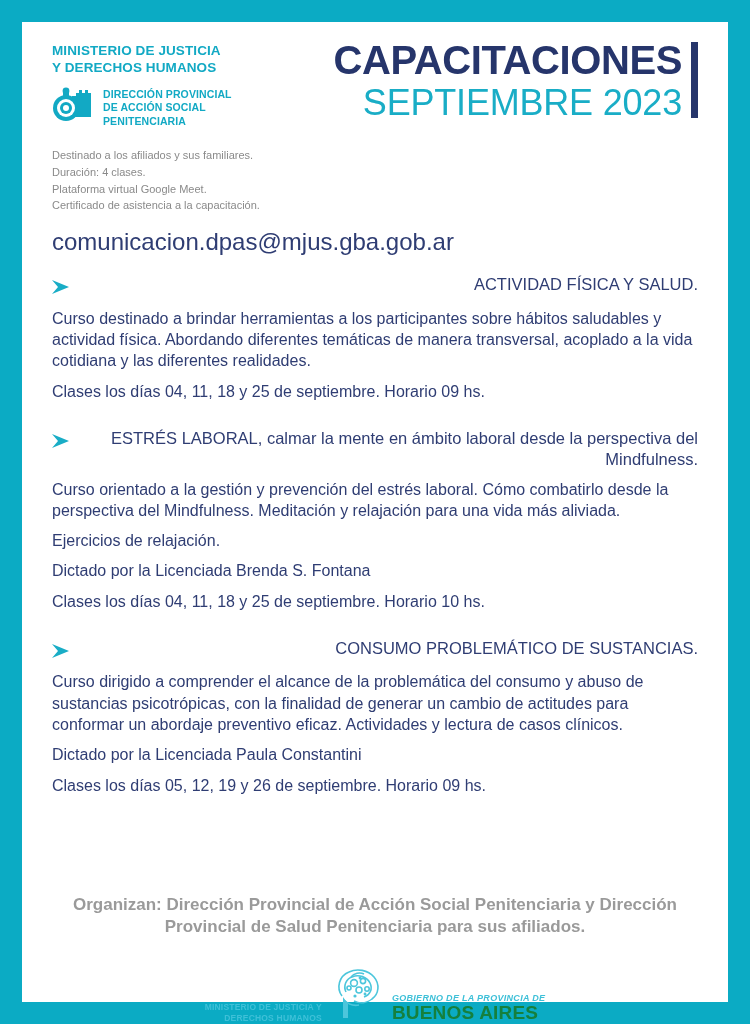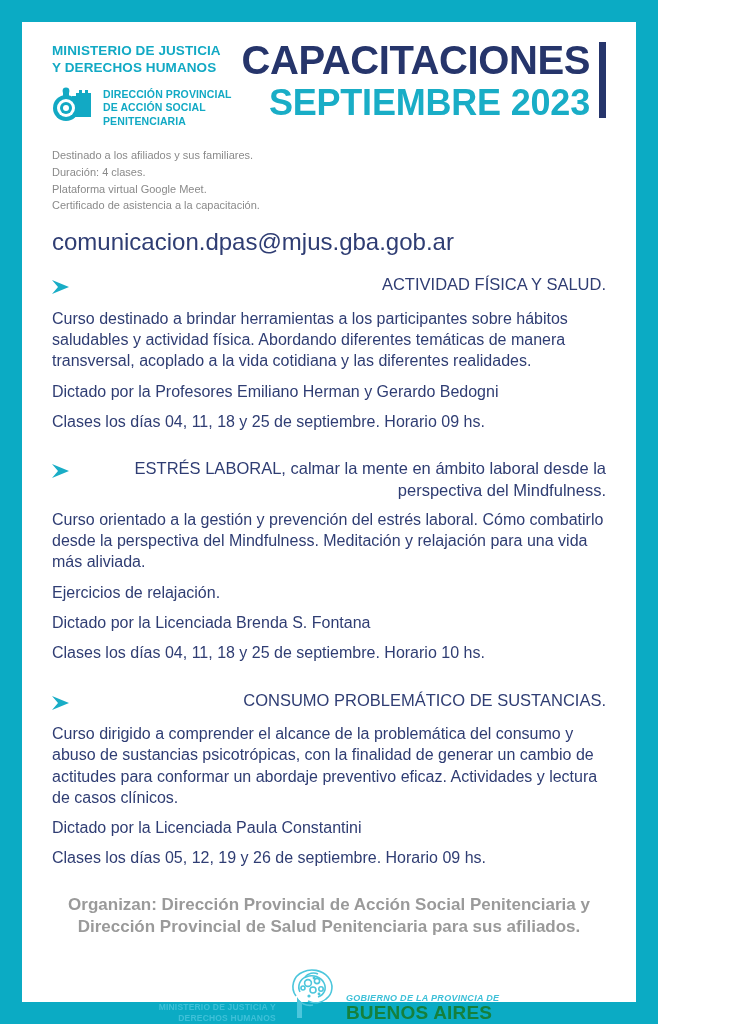--- a/index.html
+++ b/index.html
@@ -2,21 +2,21 @@
 <html><head>
 <meta charset="utf-8">
 <style>
   html, body {
     margin: 0;
     padding: 0;
     background: #ffffff;
   }
   .poster {
     position: relative;
-    width: 658px;
+    width: 750px;
     height: 1024px;
     box-sizing: border-box;
     background: #0babc4;
     padding: 22px 22px 22px 22px;
     font-family: "Liberation Sans", sans-serif;
     overflow: hidden;
   }
   .sheet {
     position: relative;
     width: 100%;
@@ -75,21 +75,21 @@
   .title-main {
     color: #26356b;
     font-size: 40px;
     font-weight: bold;
     line-height: 1.02;
     letter-spacing: -0.4px;
   }
   .title-sub {
     color: #19adc6;
     font-size: 36px;
-    font-weight: bold;
+    font-weight: normal;
     line-height: 1.06;
     letter-spacing: -0.2px;
     margin-top: 3px;
   }
   .title-bar {
     width: 7px;
     background: #26356b;
     margin-top: 2px;
     margin-bottom: 4px;
   }
@@ -245,21 +245,20 @@
       <div class="course">
         <div class="course-head">
           <span class="chev">
             <svg width="17" height="14" viewBox="0 0 17 14" aria-hidden="true">
               <path d="M0 0 L17 7 L0 14 L6 7 Z" fill="#19adc6"></path>
             </svg>
           </span>
           <span class="course-head-text">ACTIVIDAD FÍSICA Y SALUD.</span>
         </div>
         <p>Curso destinado a brindar herramientas a los participantes sobre hábitos saludables y actividad física. Abordando diferentes temáticas de manera transversal, acoplado a la vida cotidiana y las diferentes realidades.</p>
-        <p>Dictado por la Profesores Emiliano Herman y Gerardo Bedogni</p>
         <p>Clases los días 04, 11, 18 y 25 de septiembre. Horario 09 hs.</p>
       </div>
 
       <div class="course">
         <div class="course-head">
           <span class="chev">
             <svg width="17" height="14" viewBox="0 0 17 14" aria-hidden="true">
               <path d="M0 0 L17 7 L0 14 L6 7 Z" fill="#19adc6"></path>
             </svg>
           </span>

